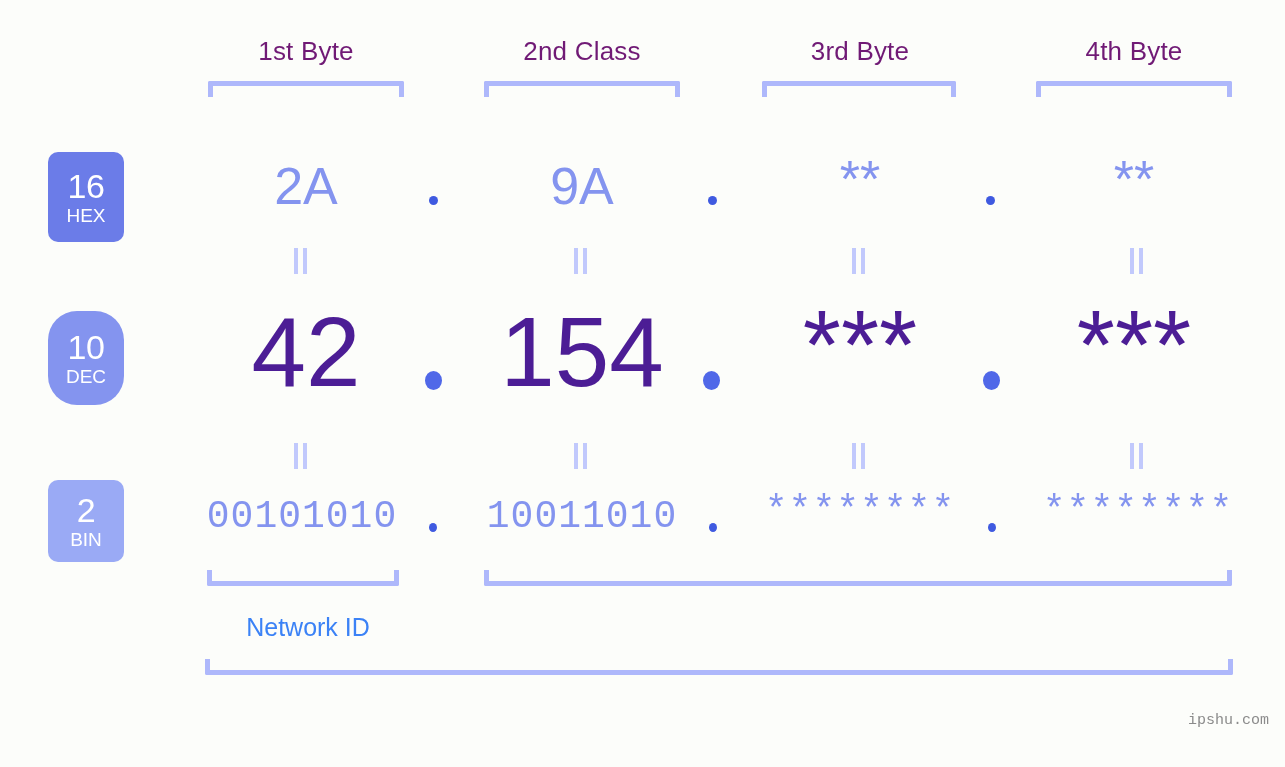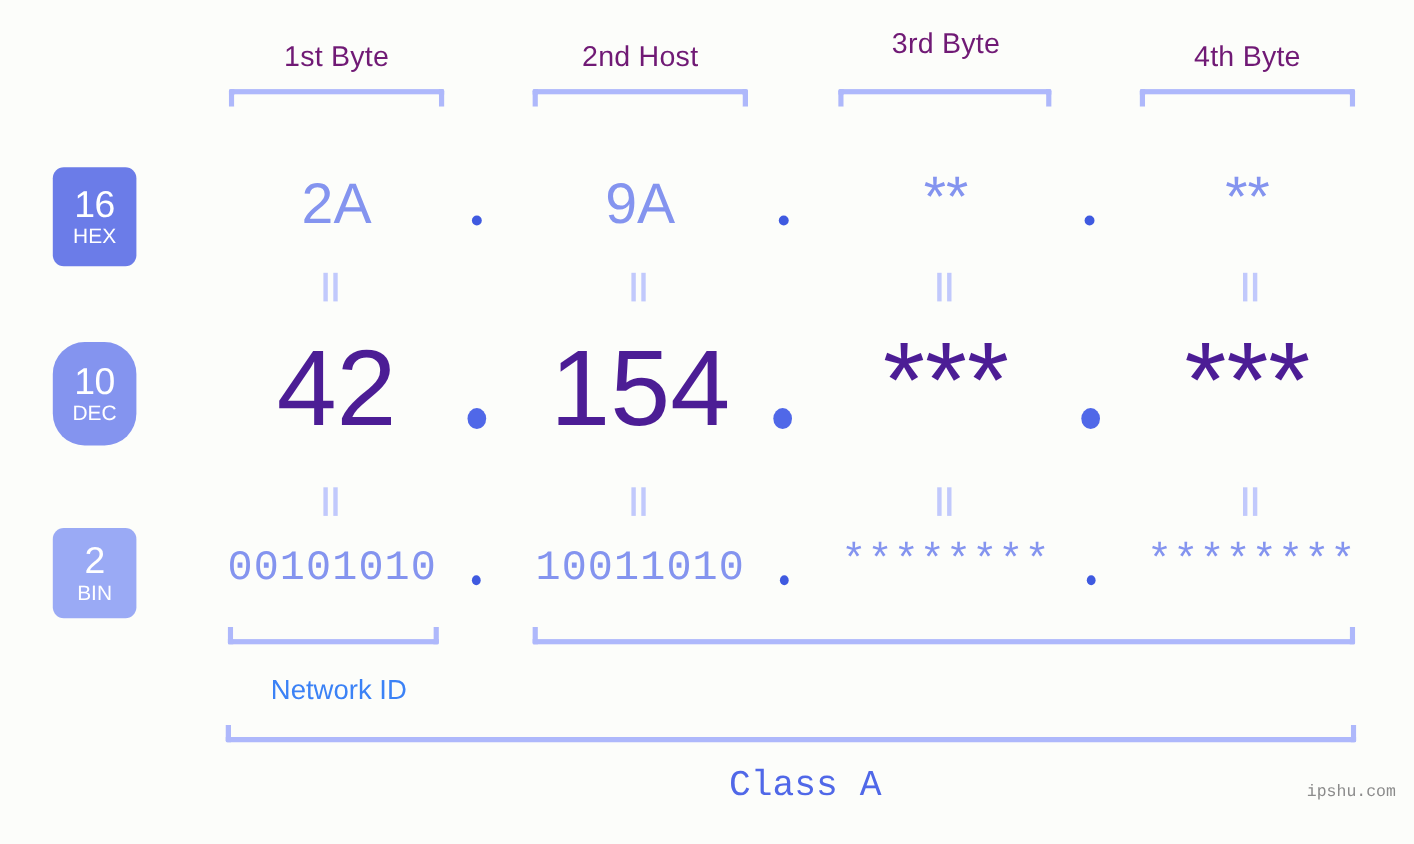--- a/index.html
+++ b/index.html
@@ -132,22 +132,22 @@
     font-size: 15px;
     font-family: "Liberation Mono", monospace;
   }
 </style>
 </head>
 <body>
 
 <div id="stage">
 
   <div class="byte-title" style="left:206px; top:36px; width:200px;">1st Byte</div>
-  <div class="byte-title" style="left:482px; top:36px; width:200px;">2nd Host</div>
-  <div class="byte-title" style="left:760px; top:24px; width:200px;">3rd Byte</div>
+  <div class="byte-title" style="left:482px; top:36px; width:200px;">2nd Class</div>
+  <div class="byte-title" style="left:760px; top:36px; width:200px;">3rd Byte</div>
   <div class="byte-title" style="left:1034px; top:36px; width:200px;">4th Byte</div>
 
   <div class="bracket-down" style="left:208px; top:81px; width:196px;"></div>
   <div class="bracket-down" style="left:484px; top:81px; width:196px;"></div>
   <div class="bracket-down" style="left:762px; top:81px; width:194px;"></div>
   <div class="bracket-down" style="left:1036px; top:81px; width:196px;"></div>
 
   <div class="badge" id="badge-hex" style="left:48px;">
     <span class="num">16</span>
     <span class="abbr">HEX</span>
@@ -224,17 +224,16 @@
     <div class="dot bin" style="left:988px; top:523px;"></div>
     <div class="cell masked" style="left:1022px; top:492px; width:232px;">********</div>
   </div>
 
   <div class="bracket-up" style="left:207px; top:570px; width:192px;"></div>
   <div class="bracket-up" style="left:484px; top:570px; width:748px;"></div>
 
   <div class="id-label" style="left:208px; top:613px; width:200px;">Network ID</div>
 
   <div class="bracket-up" style="left:205px; top:659px; width:1028px;"></div>
-  <div id="class-label" style="left:432px; top:696px; width:600px;">Class A</div>
 
   <div id="watermark">ipshu.com</div>
 
 </div>
 
 </body></html>

